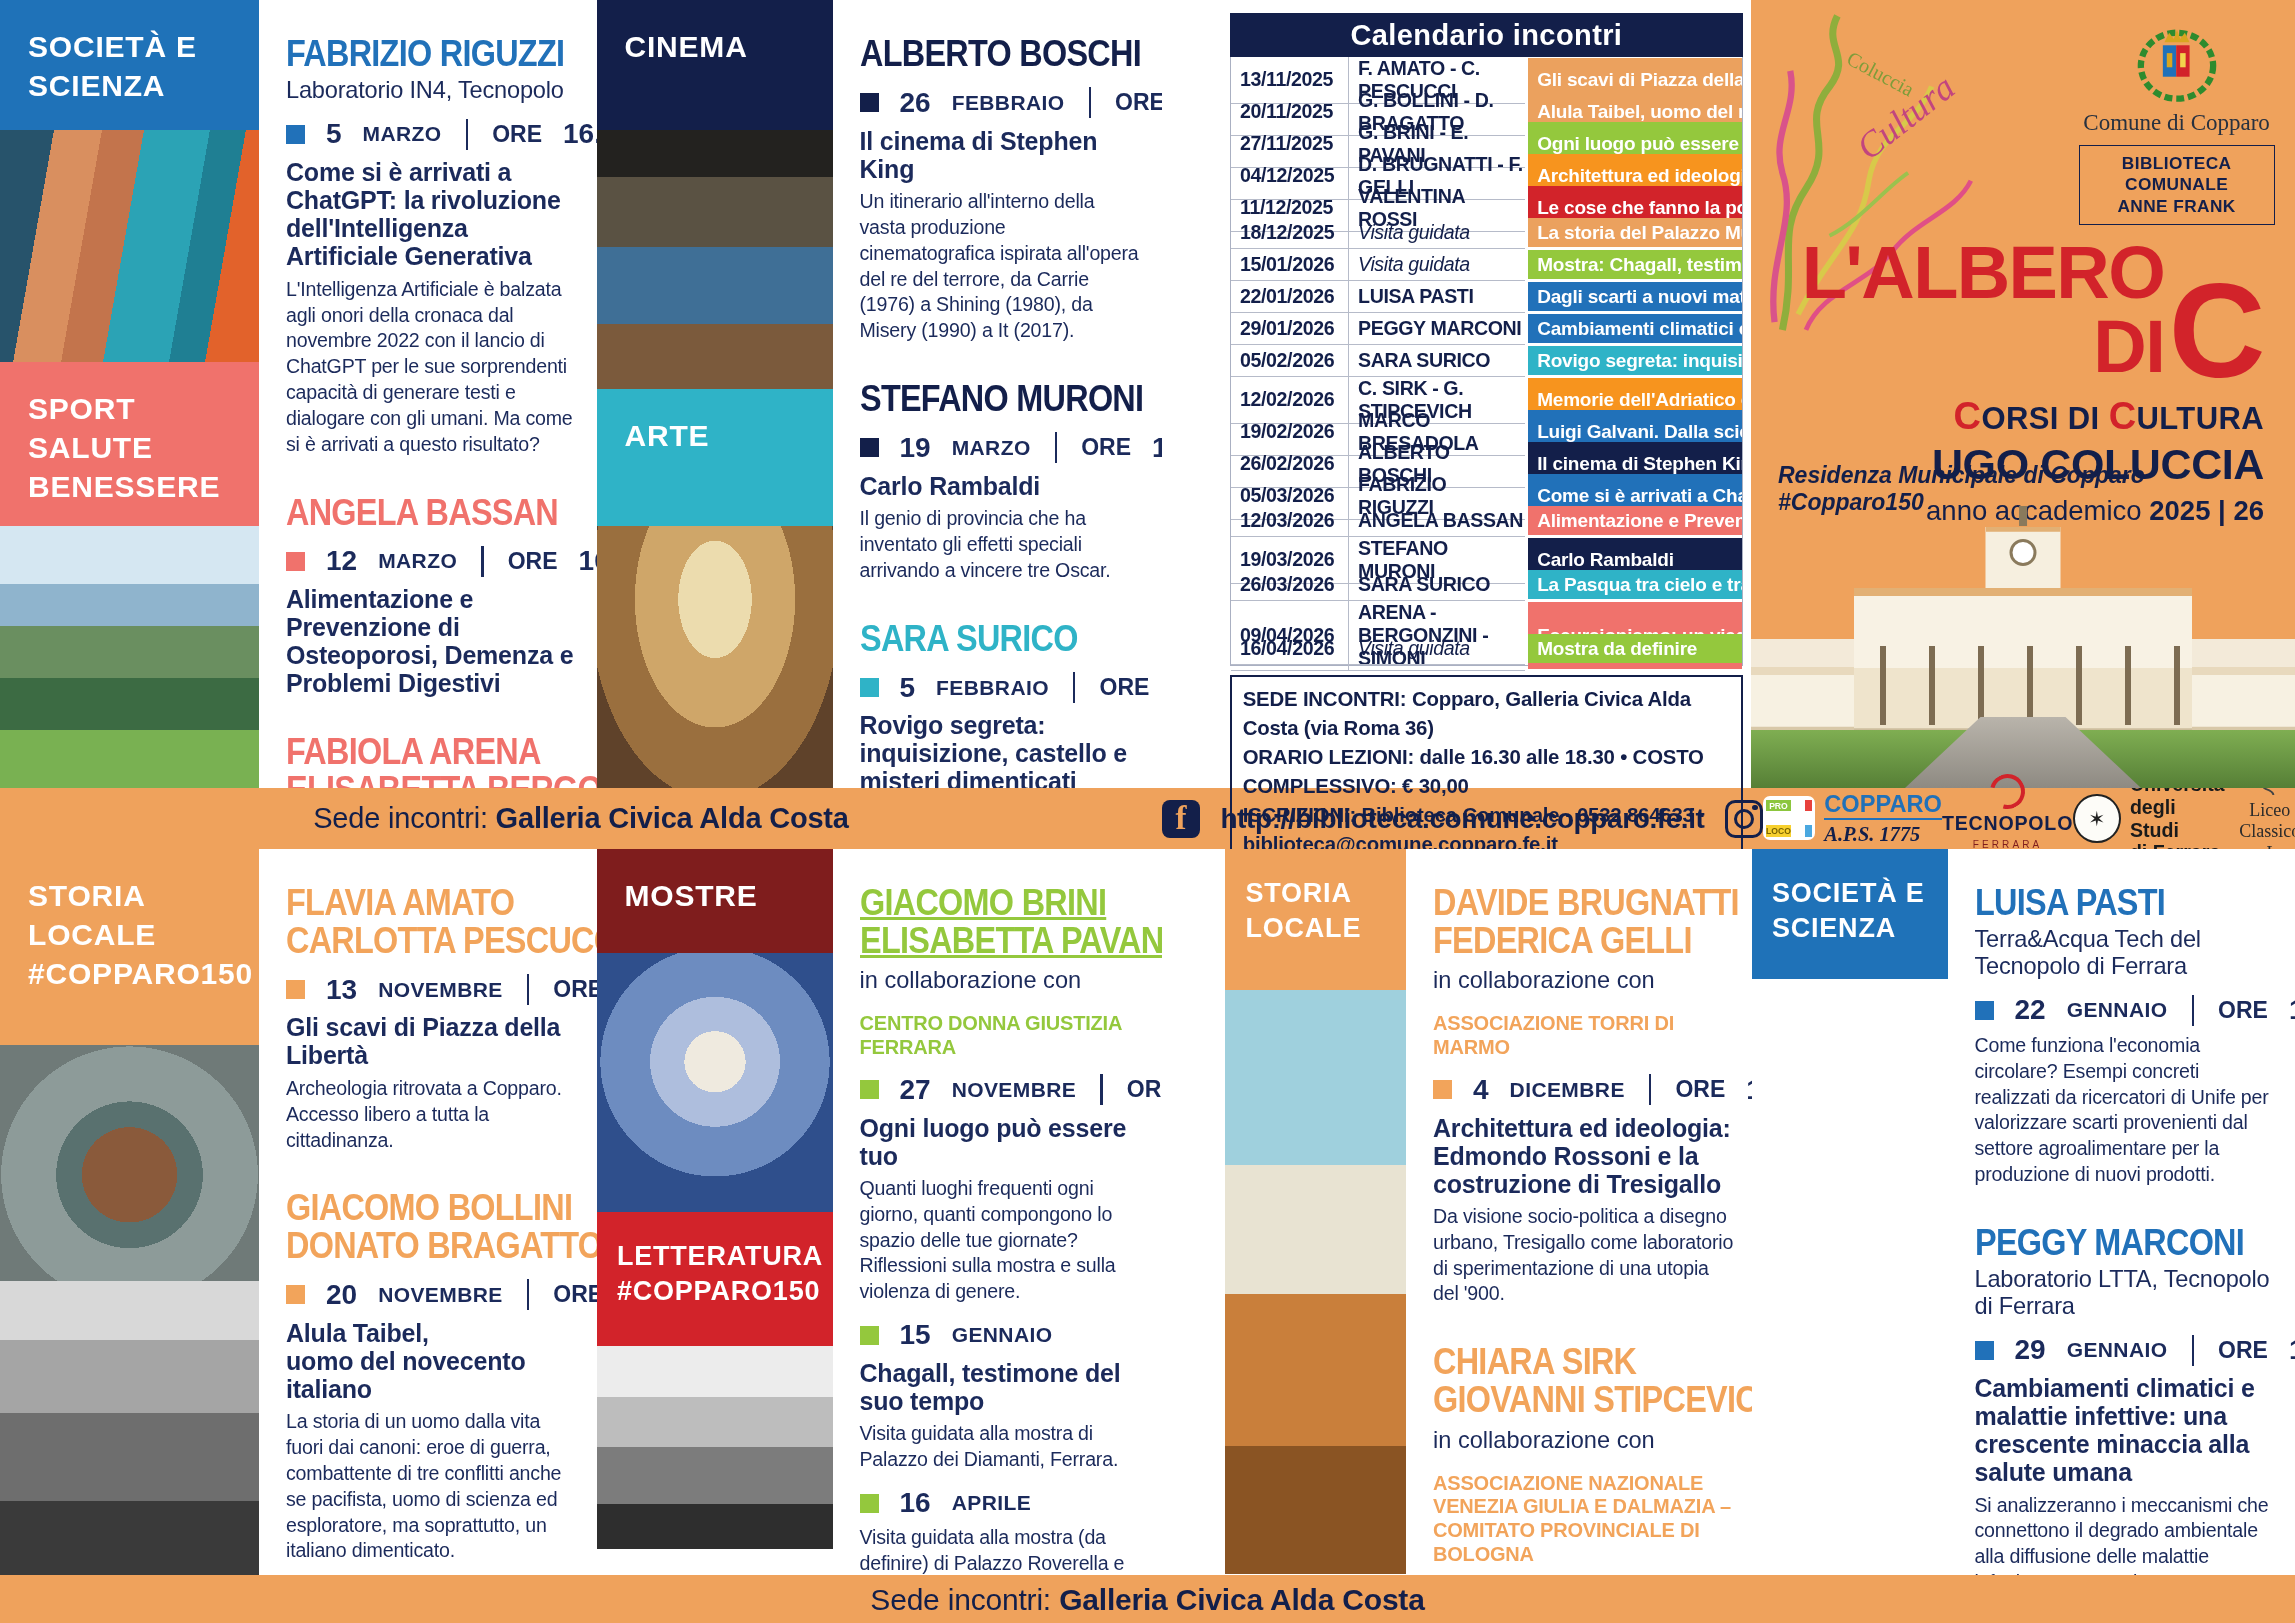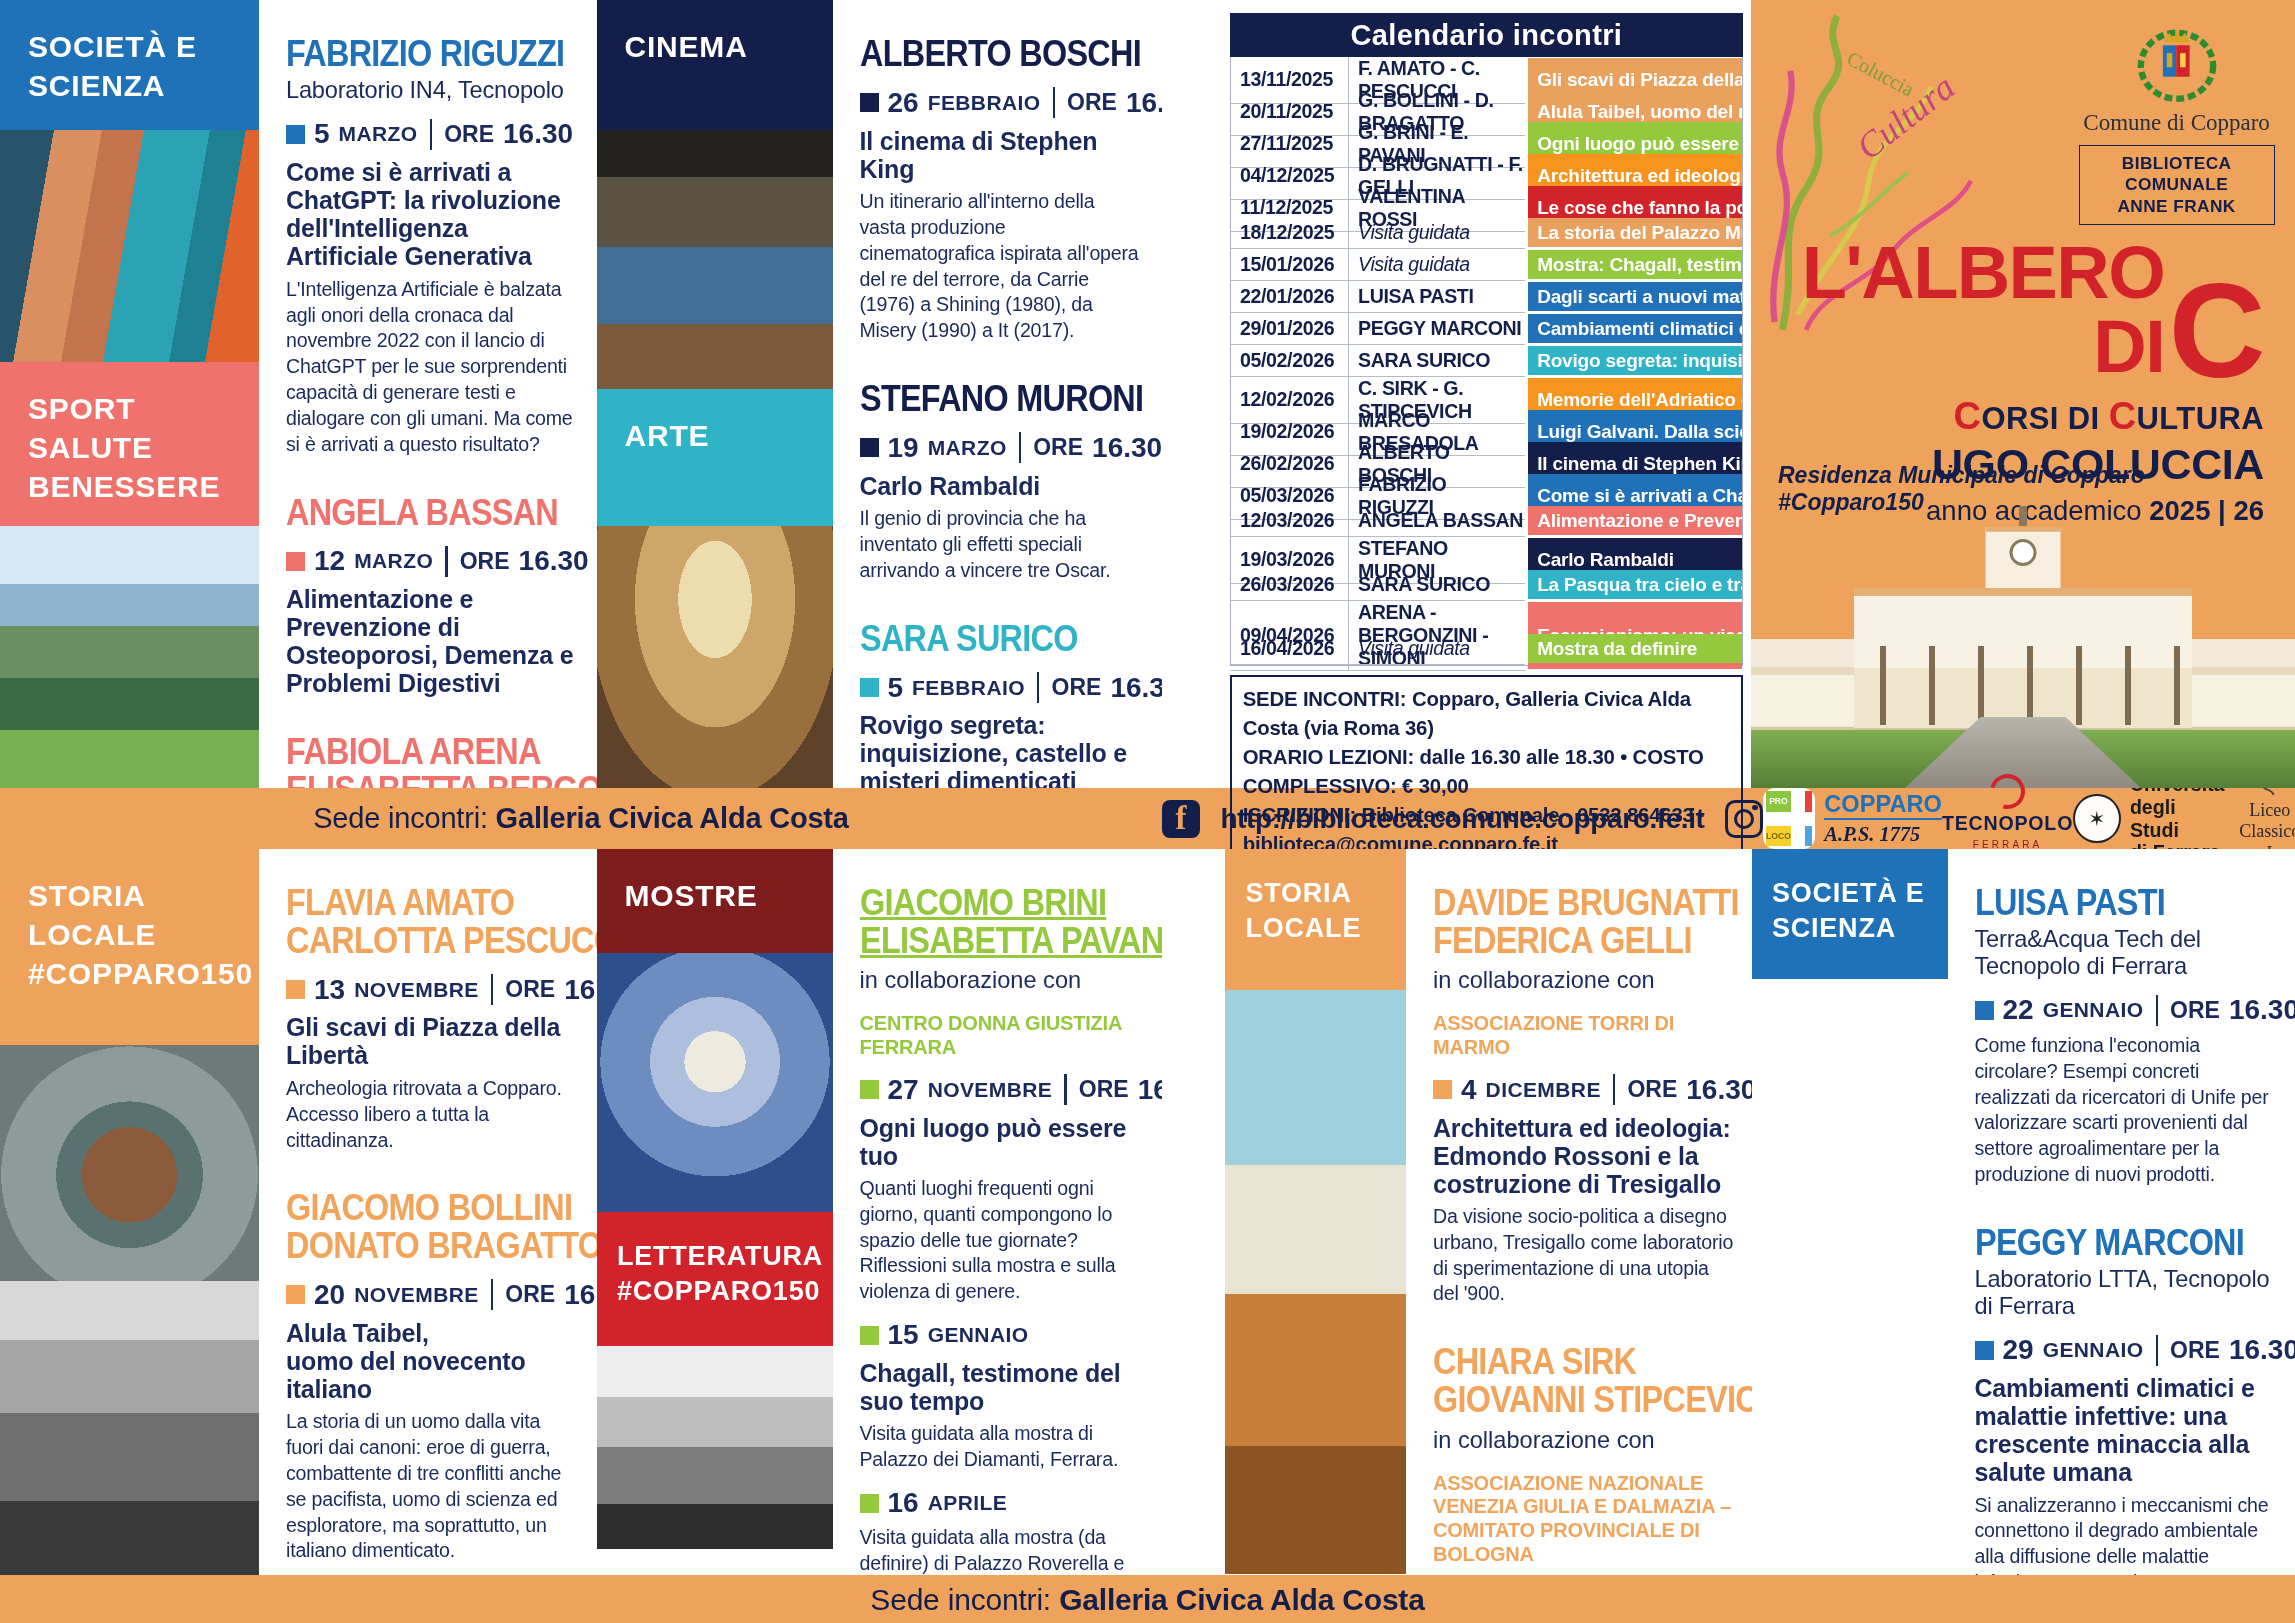--- a/index.html
+++ b/index.html
@@ -18,21 +18,21 @@
 
   
   .entry{margin-bottom:36px}
   .entry-name{font-weight:700;font-size:36px;line-height:1.05;letter-spacing:-0.8px}
   .nline{display:block;transform:scaleX(.9);transform-origin:left;white-space:nowrap}
   .entry-affil{font-size:23.6px;font-weight:400;color:#1B2A5B;margin-top:4.7px;letter-spacing:-0.2px}
   .entry-collab{margin-top:7.9px}
   .collab-label{font-size:23.6px;font-weight:400;color:#1B2A5B}
   .collab-org{font-size:20px;font-weight:700;line-height:1.18;margin-top:18px;letter-spacing:-0.2px}
   .event{margin-top:14px}
-  .event-date{display:flex;align-items:center;gap:9px;color:#1B2A5B}
+  .event-date{display:flex;align-items:center;gap:21px;color:#1B2A5B}
   .sq{width:19px;height:19px;display:inline-block;flex:0 0 auto}
   .day{font-size:28px;font-weight:700}
   .month{font-size:21px;font-weight:700;letter-spacing:0.4px}
   .dbar{width:2.4px;height:31px;background:#1B2A5B;margin:0 3.1px;flex:0 0 auto}
   .ore{font-size:23px;font-weight:700}
   .time{font-size:28px;font-weight:700}
   .event-title{font-size:25px;font-weight:700;color:#1B2A5B;line-height:1.12;margin-top:7.9px;white-space:pre-line;letter-spacing:-0.2px}
   .event-body{font-size:19.6px;line-height:1.32;color:#1B2A5B;margin-top:6.3px;font-weight:400;white-space:pre-line;letter-spacing:-0.2px}
 
   
@@ -85,21 +85,21 @@
   .bm-right{flex:1;display:flex;align-items:center;justify-content:space-evenly;padding-right:11px}
   .url-text{font-size:28px;font-weight:700;color:#131F4A;letter-spacing:-0.4px}
   .fb-icon{width:38px;height:38px;border-radius:7.9px;background:#131F4A;color:#EFA25C;font-weight:700;font-size:33px;display:flex;align-items:center;justify-content:center;font-family:"Liberation Serif",serif}
   .ig-icon{width:38px;height:38px;border:3.9px solid #131F4A;border-radius:10.2px;position:relative}
   .ig-icon::before{content:"";position:absolute;top:50%;left:50%;transform:translate(-50%,-50%);width:14px;height:14px;border:3.9px solid #131F4A;border-radius:50%}
   .ig-icon::after{content:"";position:absolute;top:2.4px;right:2.4px;width:5.5px;height:5.5px;background:#131F4A;border-radius:50%}
 
   
   .logo{display:flex;align-items:center;gap:9.4px;color:#1B2A5B}
   .logo.vert{flex-direction:column;gap:3.1px;text-align:center}
-  .pl-icon{width:52px;height:61px;display:grid;grid-template-columns:1fr 1fr;grid-template-rows:1fr 1fr;gap:14px;padding:3.1px;background:#fff;border-radius:12px}
+  .pl-icon{width:52px;height:44px;display:grid;grid-template-columns:1fr 1fr;grid-template-rows:1fr 1fr;gap:14px;padding:3.1px;background:#fff;border-radius:7px}
   .pl-icon span{display:flex;align-items:center;justify-content:center;font-size:8.6px;font-weight:700;color:#fff}
   .pl-c1{background:#8CC63E}.pl-c2{background:#E8413C}.pl-c3{background:#F7D02E;color:#7a6400!important}.pl-c4{background:#4AA8E0}
   .pl-copparo{font-size:23.6px;font-weight:700;color:#2171B9;border-bottom:2.4px solid #2171B9;line-height:1.15}
   .pl-aps{font-family:"Liberation Serif",serif;font-style:italic;font-size:20.4px;font-weight:700;color:#131F4A;margin-top:2.4px}
   .tp-glyph{width:35px;height:35px;border:4.7px solid #D2232A;border-radius:50%;border-left-color:transparent;transform:rotate(-30deg)}
   .tp-name{font-size:19.6px;font-weight:700;color:#131F4A;letter-spacing:0.8px}
   .tp-city{font-size:10px;font-weight:400;color:#7f1d1d;letter-spacing:3.1px}
   .tp-er{font-size:8.6px;color:#555;letter-spacing:0.8px}
   .unife-seal{width:49px;height:49px;border:2.4px solid #222;border-radius:50%;display:flex;align-items:center;justify-content:center;font-size:20.4px;color:#222;background:#fdfcf8}
   .unife-text{font-size:19.6px;font-weight:700;color:#1a1a1a;line-height:1.15;text-align:left}

